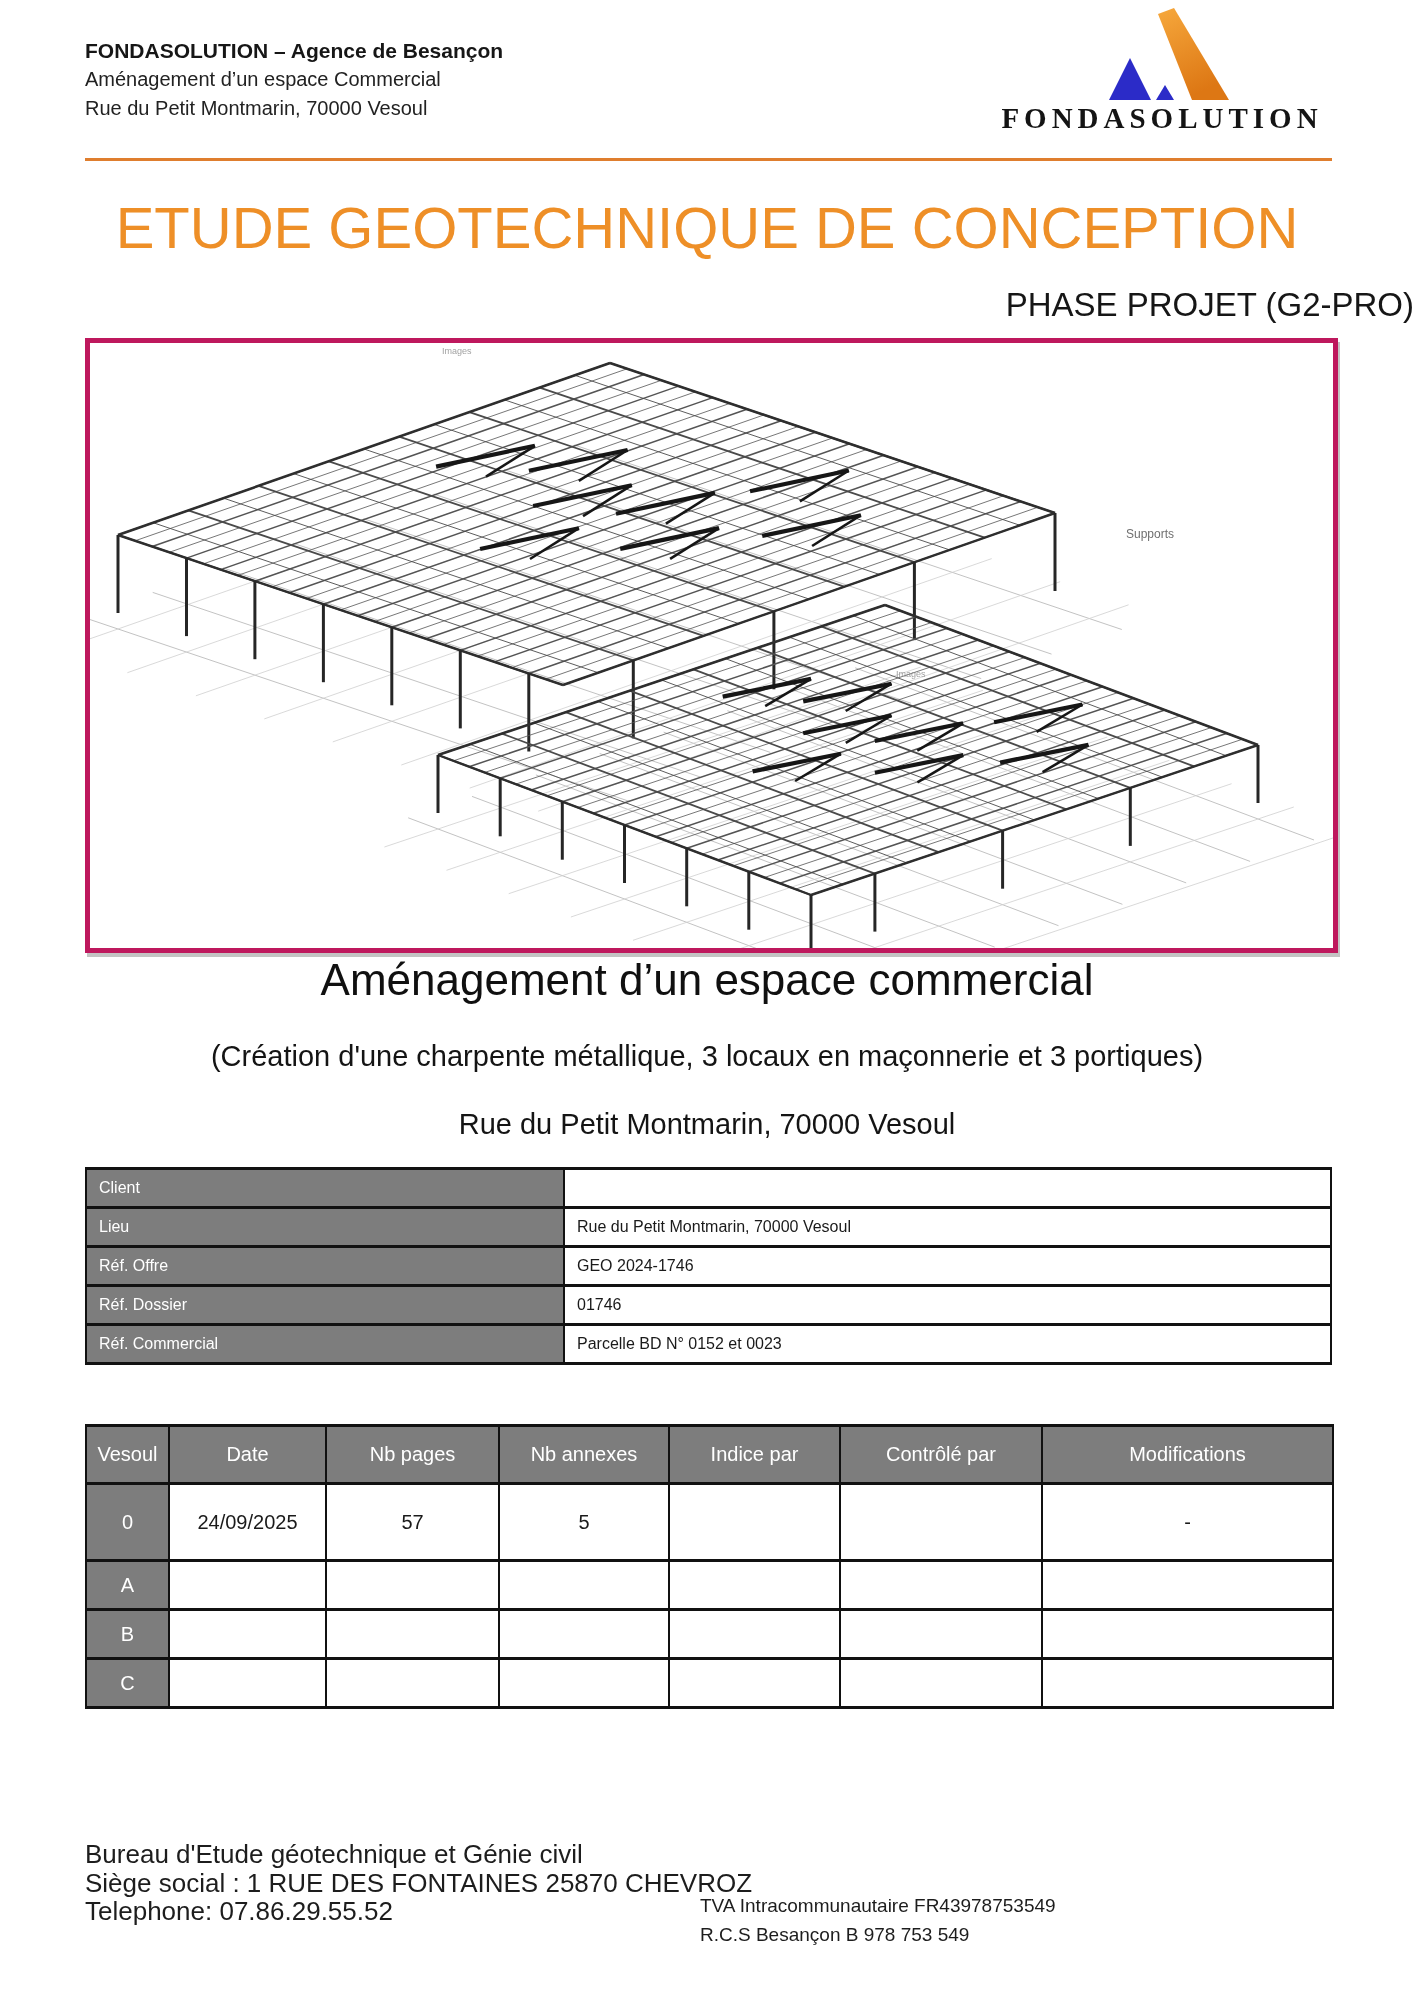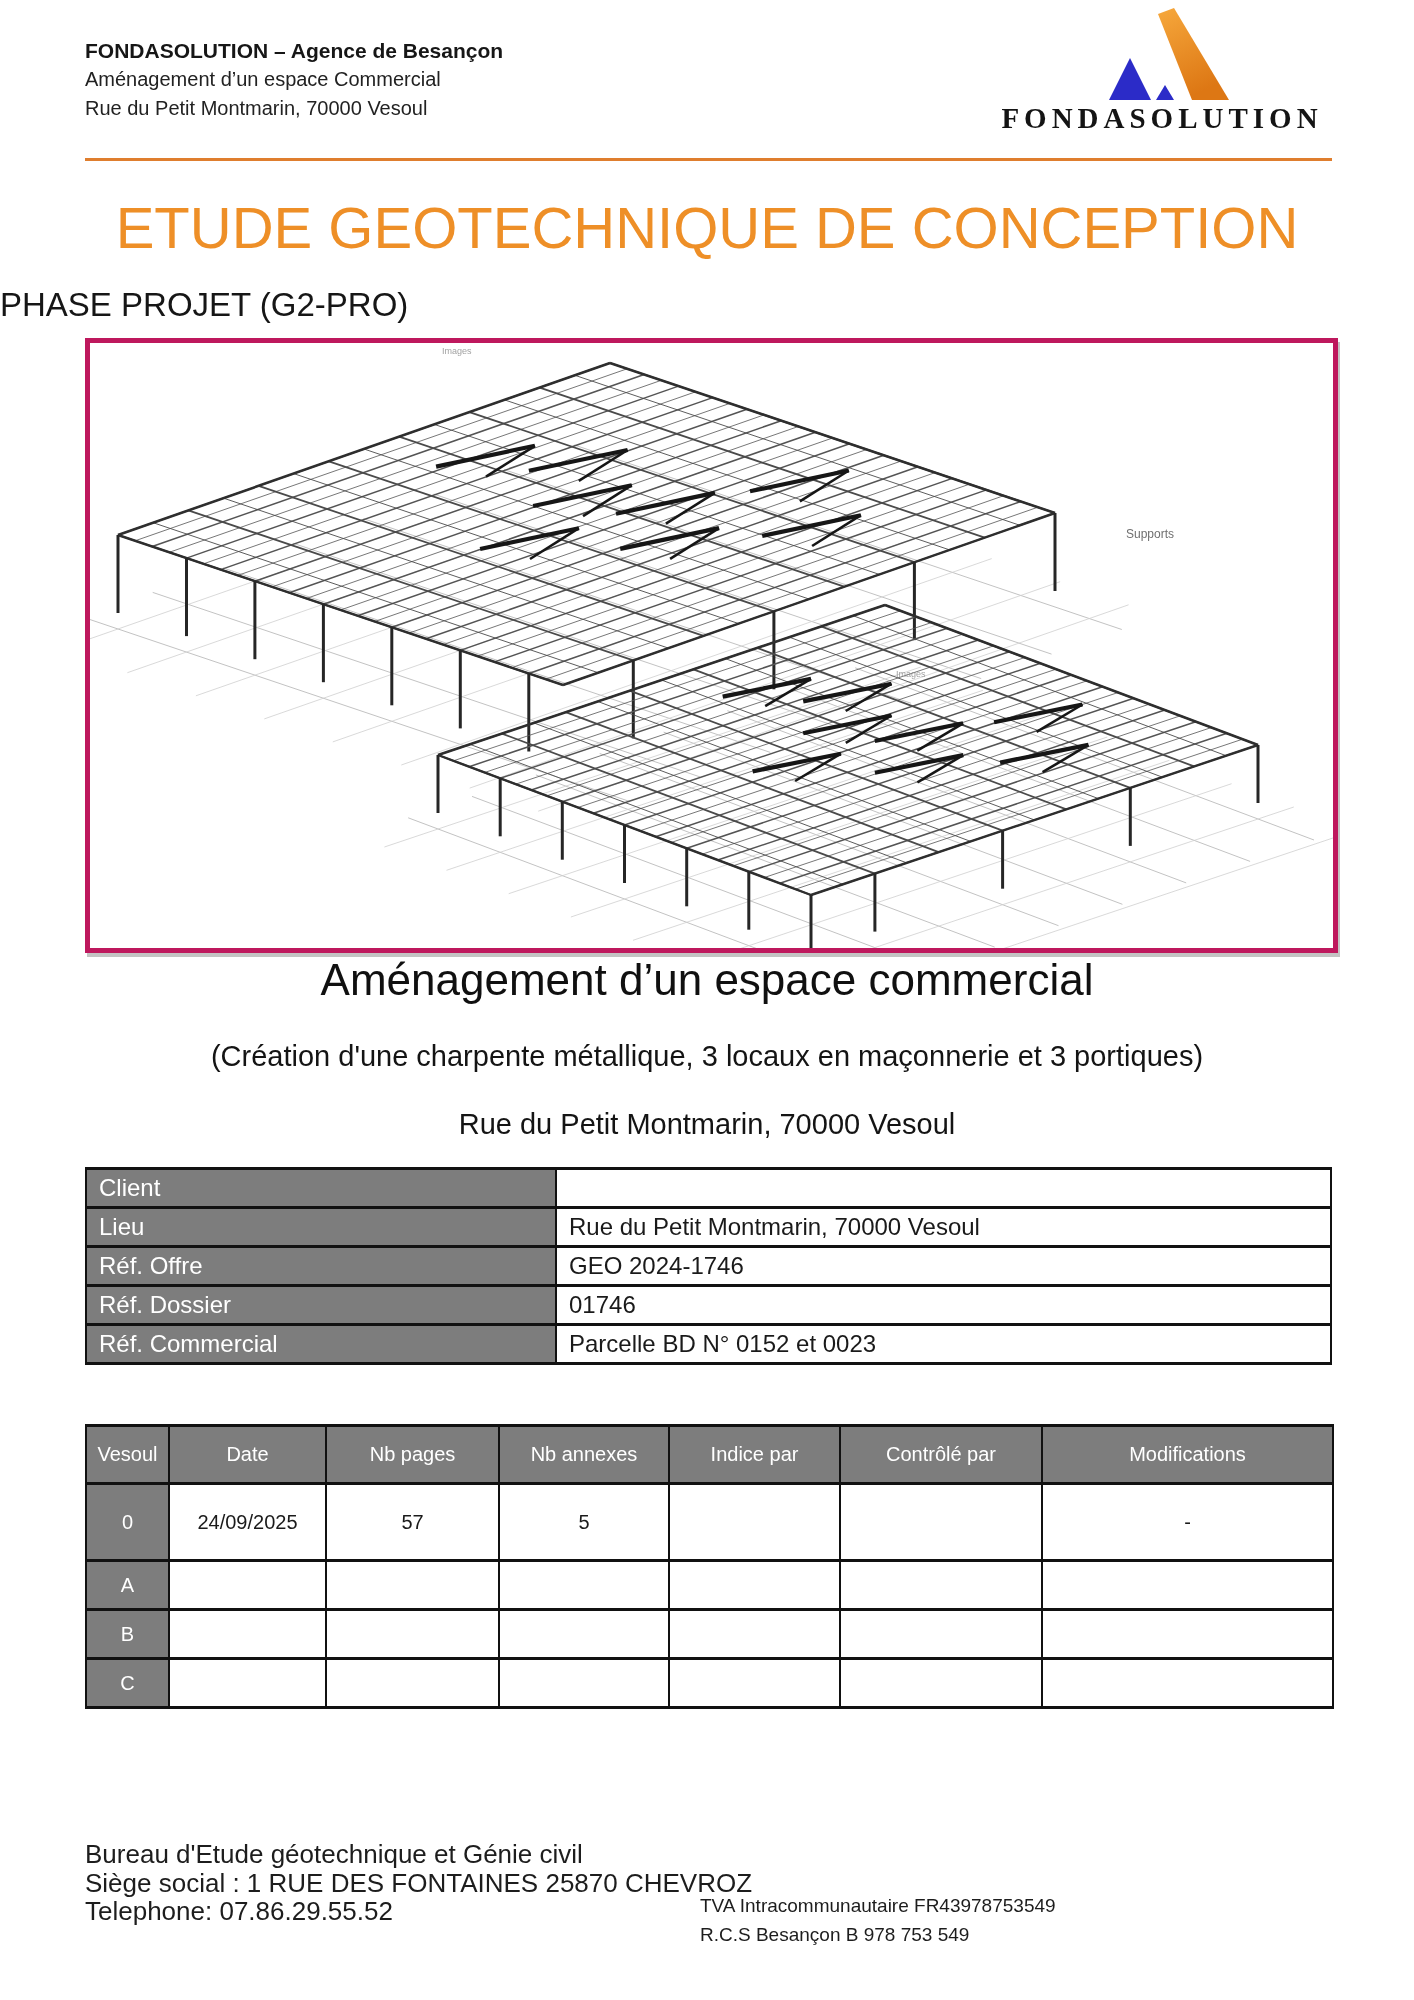--- a/index.html
+++ b/index.html
@@ -13,41 +13,41 @@
 
   .logo{position:absolute;left:988px;top:6px;width:348px;text-align:center;}
   .logo svg{display:block;margin:0 auto;}
   .logo .word{font-family:"Liberation Serif", serif;font-weight:bold;font-size:29px;
               letter-spacing:5px;color:#141414;margin-top:-2px;white-space:nowrap;}
 
   .orange-rule{position:absolute;left:85px;top:158px;width:1247px;height:3px;background:#DF7E2E;}
 
   .title{position:absolute;left:0;top:194px;width:1414px;text-align:center;
          font-size:58px;color:#EE8F27;letter-spacing:0px;}
-  .subtitle{position:absolute;left:0;top:286px;width:1414px;text-align:left;
+  .subtitle{position:absolute;left:0;top:286px;width:1414px;text-align:right;
             font-size:33px;color:#161616;}
 
   
   .figure{position:absolute;left:85px;top:338px;width:1243px;height:605px;
           border:5px solid #be185d;background:#fff;overflow:hidden;
           box-shadow:2px 4px 0 rgba(145,145,145,.55);}
   .figure svg{position:absolute;left:0;top:0;}
   .fig-label{position:absolute;color:#8a8a8a;font-size:9px;opacity:.8;}
   .fig-label.supports{font-size:12px;color:#6f6f6f;opacity:1;}
 
   
   .h1{position:absolute;left:0;top:955px;width:1414px;text-align:center;font-size:44px;color:#101010;}
   .h2{position:absolute;left:0;top:1040px;width:1414px;text-align:center;font-size:29px;color:#141414;}
   .h3{position:absolute;left:0;top:1108px;width:1414px;text-align:center;font-size:29px;color:#141414;}
 
   
   table{border-collapse:collapse;}
   .info-table{position:absolute;left:85px;top:1167px;width:1247px;table-layout:fixed;}
   .info-table td{border:2px solid #111;border-top-width:3px;border-bottom-width:3px;
-                 height:36px;font-size:24px;padding:0 0 0 12px;vertical-align:middle;}
+                 height:36px;font-size:16px;padding:0 8px 0 12px;vertical-align:middle;}
   .info-table td.lbl{background:#7D7D7D;color:#fff;width:456px;}
   .info-table td.val{color:#1a1a1a;background:#fff;}
 
   
   .rev-table{position:absolute;left:85px;top:1424px;width:1247px;table-layout:fixed;}
   .rev-table th,.rev-table td{border:2px solid #111;border-top-width:3px;border-bottom-width:3px;
                  font-size:20px;text-align:center;vertical-align:middle;font-weight:normal;}
   .rev-table th{background:#7D7D7D;color:#fff;height:53px;}
   .rev-table td.idx{background:#7D7D7D;color:#fff;}
   .rev-table tr.r0 td{height:72px;}

